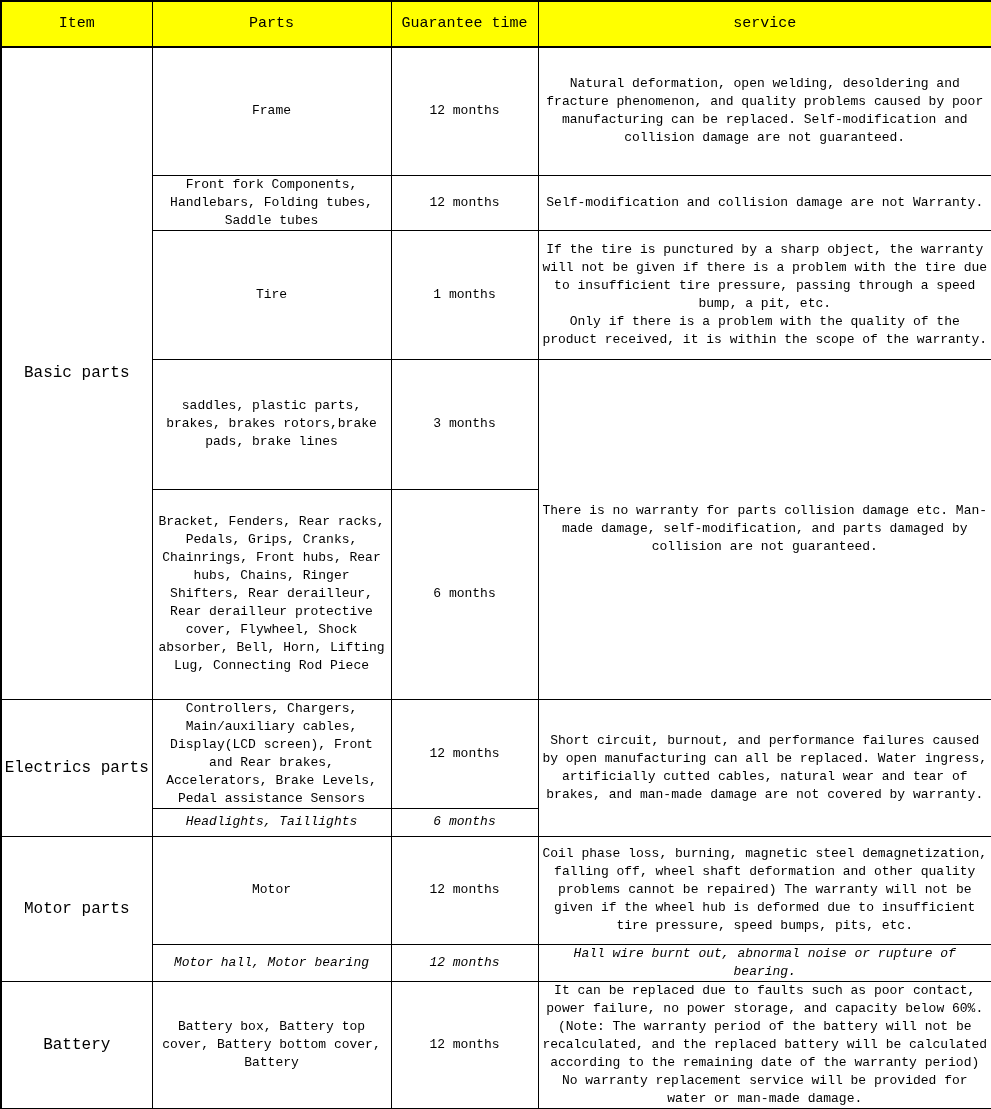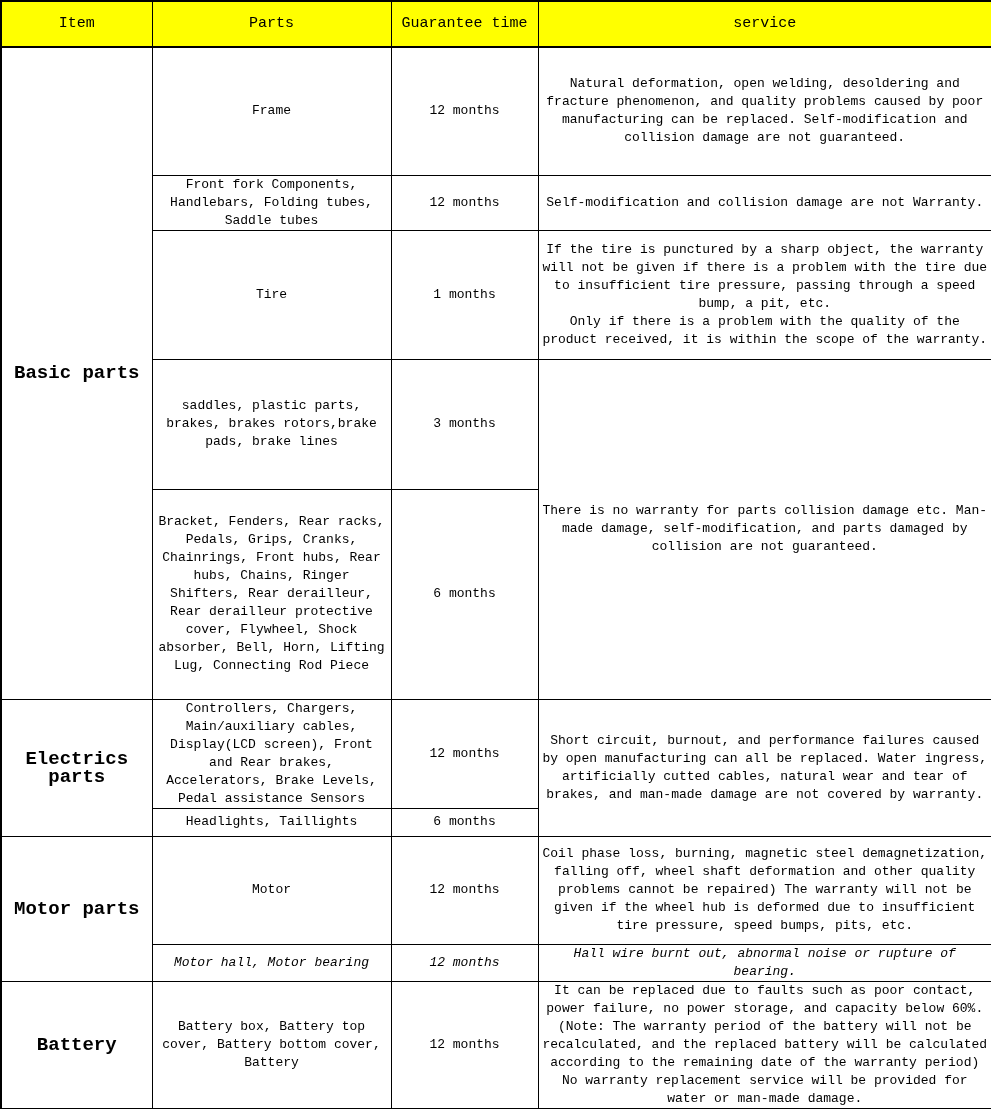--- a/index.html
+++ b/index.html
@@ -28,34 +28,34 @@
     overflow:hidden;
   }
   thead th{
     background:var(--header-bg);
     font-weight:normal;
     font-size:15px;
     height:44px;
     border-bottom:2px solid var(--border);
   }
   td.item{
-    font-weight:bold;
-    font-size:19px;
+    font-weight:normal;
+    font-size:16px;
   }
   td.service{
     white-space:pre-line;
     margin-left:12px;
   }
   tr.r1{height:128px;}
   tr.r2{height:53px;padding-left:20px;}
   tr.r3{height:129px;}
   tr.r4{height:130px;padding-left:44px;}
   tr.r5{height:210px;margin-left:48px;}
   tr.r6{height:108px;}
-  tr.r7{height:28px;}
+  tr.r7{height:28px;font-style:italic;}
   tr.r8{height:108px;}
   tr.r9{height:31px;font-style:italic;}
   tr.r10{height:127px;}
 </style>
 </head>
 <body>
 
 <table class="warranty">
   <colgroup>
     <col style="width:151px">

